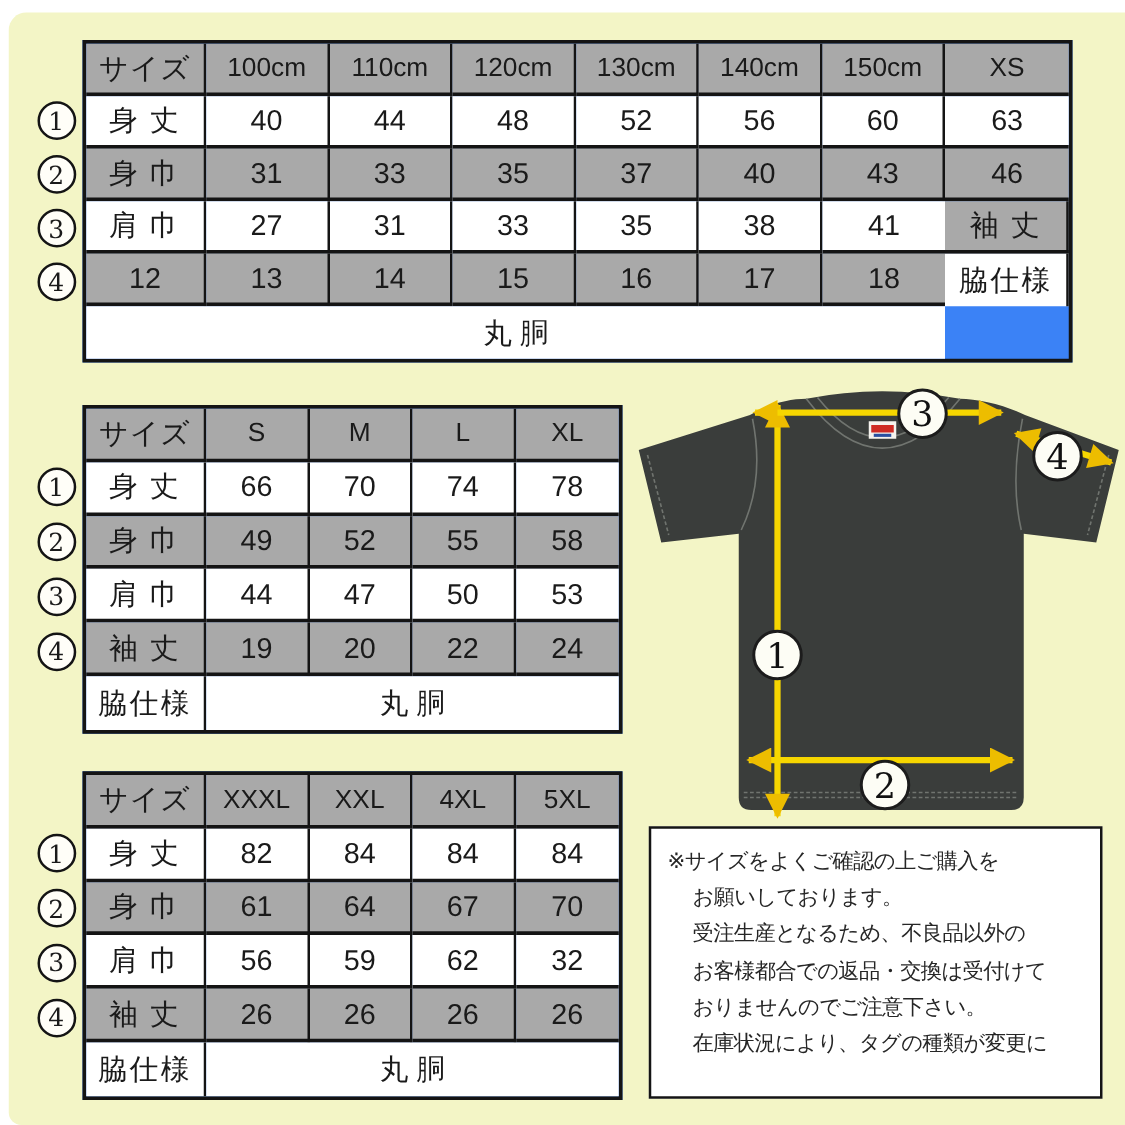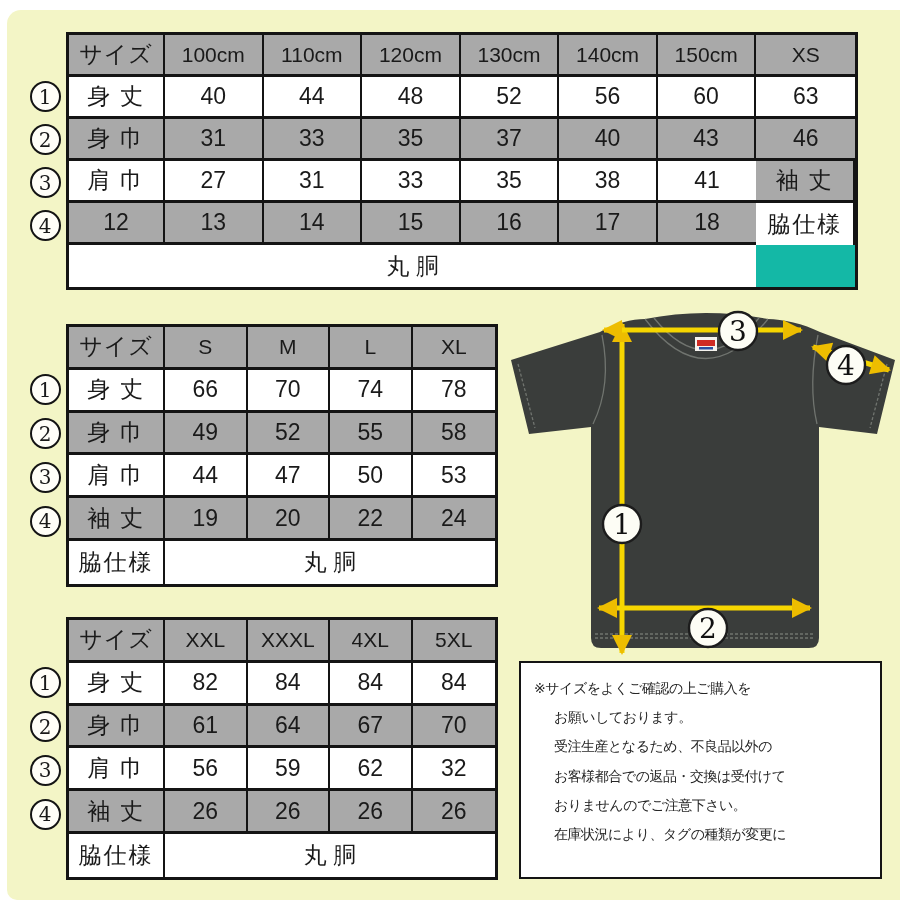--- a/index.html
+++ b/index.html
@@ -20,40 +20,40 @@
   .sec3{left:24px;top:617px;width:474px;height:263px;}
   .badges{display:grid;grid-template-rows:repeat(6,1fr);}
   .badge{
     width:31px;height:31px;border:2.5px solid #141414;border-radius:50%;
     background:#fffef8;display:flex;align-items:center;justify-content:center;
     font-family:"DejaVu Serif",serif;font-size:20px;place-self:center;
     box-sizing:border-box;
   }
   .grid{
     display:grid;grid-auto-rows:1fr;height:100%;box-sizing:border-box;
-    border:3px solid #141414;background:#14b8a6;
+    border:3px solid #141414;background:#3b82f6;
   }
   .cell{
     display:flex;align-items:center;justify-content:center;
     border-right:2px solid #141414;border-bottom:3px solid #141414;
     font-size:23px;background:#ffffff;overflow:hidden;
   }
   .cell.hd{background:#a9a9a9;font-size:21px;}
   .cell.hd.first{font-size:23px;letter-spacing:1px;}
   .cell.gray{background:#a9a9a9;}
   .cell.lbl{letter-spacing:2px;font-family:Liberation Serif, serif;}
   .cell.lc{border-right:none;}
   .cell.lr{border-bottom:none;}
   
   .shirt{position:absolute;left:505px;top:310px;}
   
   .note{
     position:absolute;left:519px;top:661px;width:363px;height:218px;
     box-sizing:border-box;background:#ffffff;border:2px solid #141414;
-    padding:11px 10px 8px 13px;font-size:14px;line-height:29.2px;color:#262626;
+    padding:11px 10px 8px 13px;font-size:17px;line-height:29.2px;color:#262626;
     letter-spacing:-0.5px;
   }
   .note .ind{padding-left:20px;}
 </style>
 </head>
 <body>
 
 <div class="canvas"></div>
 
 <div class="sec sec1">
@@ -148,22 +148,22 @@
 
 <div class="sec sec3">
   <div class="badges">
       <div class="badge" style="grid-row: 2;">1</div>
       <div class="badge" style="grid-row: 3;">2</div>
       <div class="badge" style="grid-row: 4;">3</div>
       <div class="badge" style="grid-row: 5;">4</div>
     </div>
   <div class="grid" style="grid-template-columns: 96px repeat(4, 1fr);">
       <div class="cell hd first">サイズ</div>
+      <div class="cell hd">XXXL</div>
       <div class="cell hd">XXL</div>
-      <div class="cell hd">XXXL</div>
       <div class="cell hd">4XL</div>
       <div class="cell hd lc">5XL</div>
       <div class="cell lbl">身 丈</div>
       <div class="cell ">82</div>
       <div class="cell ">84</div>
       <div class="cell ">84</div>
       <div class="cell lc">84</div>
       <div class="cell lbl gray">身 巾</div>
       <div class="cell gray ">61</div>
       <div class="cell gray ">64</div>

